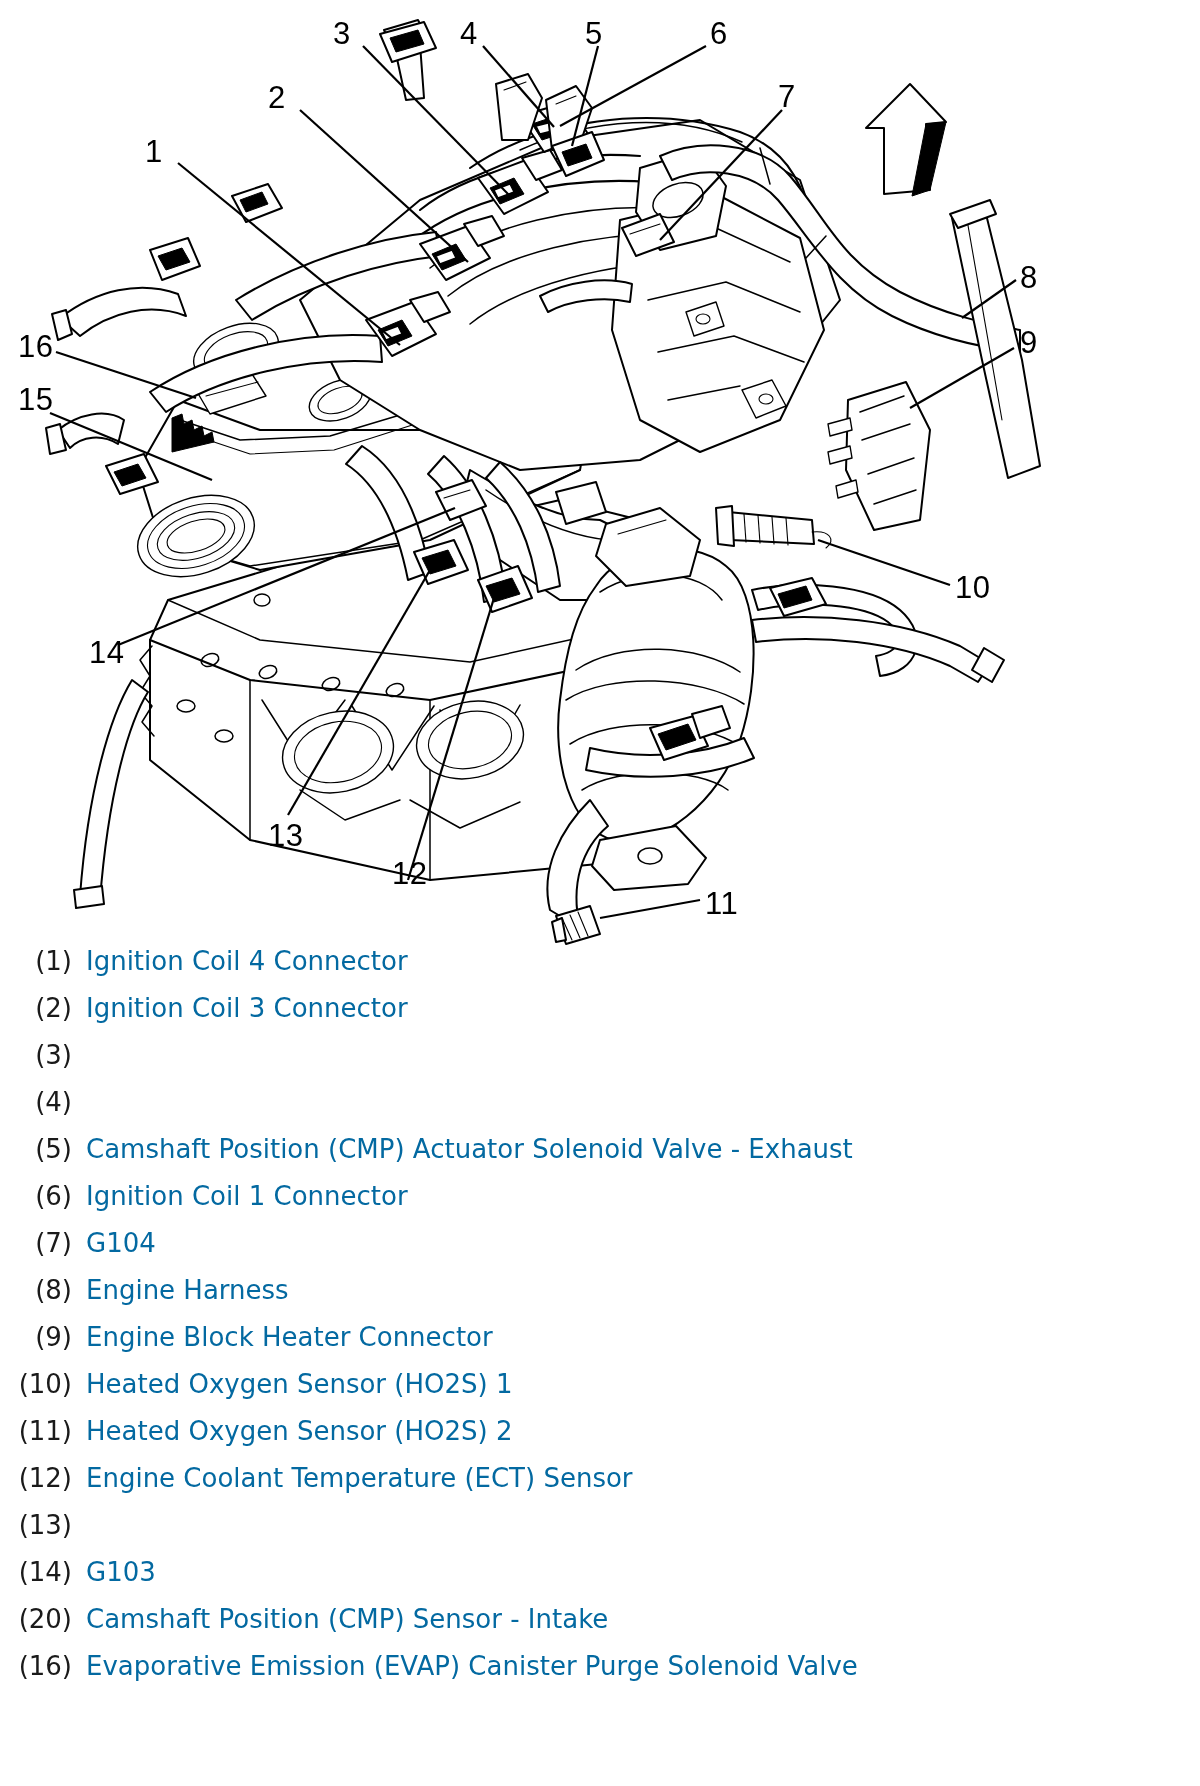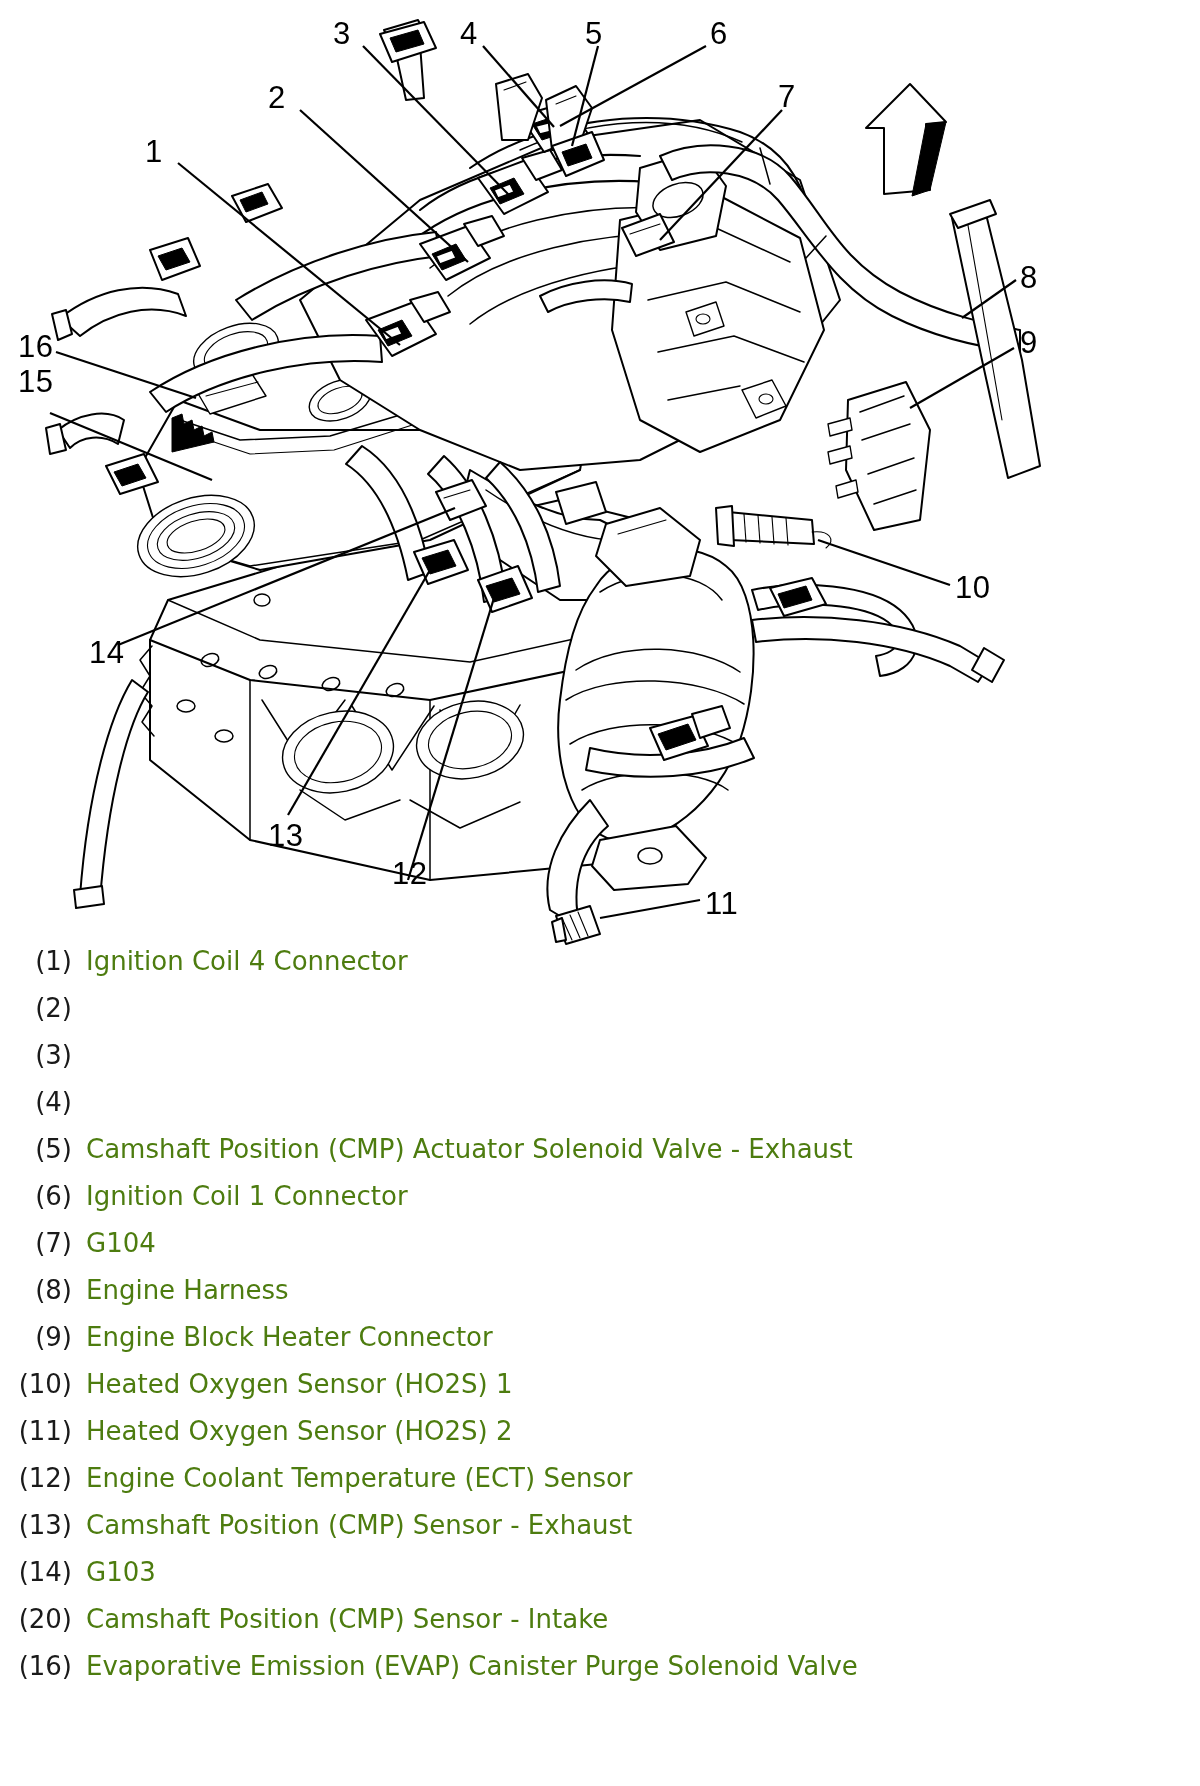--- a/index.html
+++ b/index.html
@@ -43,21 +43,21 @@
     text-align:right;
     padding-right:14px;
     font-family:"DejaVu Sans", sans-serif;
     font-size:26px;
     color:#1a1a1a;
     flex:0 0 auto;
   }
   .legend-label{
     font-family:"DejaVu Sans", sans-serif;
     font-size:26px;
-    color:#4d7c0f;
+    color:#0369a1;
     white-space:nowrap;
   }
   .ln-stroke{fill:none;stroke:#000;stroke-width:2.1;stroke-linecap:round;stroke-linejoin:round;}
   .ln-thin{fill:none;stroke:#000;stroke-width:1.5;stroke-linecap:round;stroke-linejoin:round;}
   .ln-hair{fill:none;stroke:#000;stroke-width:1.1;stroke-linecap:round;stroke-linejoin:round;}
   .ln-lead{fill:none;stroke:#000;stroke-width:2.2;stroke-linecap:butt;}
   .fill-blk{fill:#000;stroke:#000;stroke-width:1;}
   .fill-wht{fill:#ffffff;stroke:#000;stroke-width:2;stroke-linejoin:round;}
   .fill-wht-thin{fill:#ffffff;stroke:#000;stroke-width:1.4;stroke-linejoin:round;}
 </style>
@@ -361,33 +361,34 @@
   <span class="callout" style="left:585px;top:18px;">5</span>
   <span class="callout" style="left:710px;top:18px;">6</span>
   <span class="callout" style="left:778px;top:81px;">7</span>
   <span class="callout" style="left:1020px;top:262px;">8</span>
   <span class="callout" style="left:1020px;top:327px;">9</span>
   <span class="callout" style="left:955px;top:572px;">10</span>
   <span class="callout" style="left:705px;top:888px;text-align:center;">11</span>
   <span class="callout" style="left:392px;top:858px;text-align:right;">12</span>
   <span class="callout" style="left:268px;top:820px;">13</span>
   <span class="callout" style="left:80px;top:637px;margin-left:9px;">14</span>
-  <span class="callout" style="left:18px;top:366px;">15</span>
+  <span class="callout" style="left:18px;top:384px;">15</span>
   <span class="callout" style="left:18px;top:331px;">16</span>
 
 </div>
 
 <div id="legend">
 
   <div class="legend-row">
     <span class="legend-num">(1)</span>
     <span class="legend-label">Ignition Coil 4 Connector</span>
   </div>
   <div class="legend-row">
     <span class="legend-num">(2)</span>
+    <span class="legend-label">Ignition Coil 3 Connector</span>
   </div>
   <div class="legend-row">
     <span class="legend-num">(3)</span>
   </div>
   <div class="legend-row">
     <span class="legend-num">(4)</span>
   </div>
   <div class="legend-row">
     <span class="legend-num">(5)</span>
     <span class="legend-label">Camshaft Position (CMP) Actuator Solenoid Valve - Exhaust</span>
@@ -415,21 +416,20 @@
   <div class="legend-row">
     <span class="legend-num">(11)</span>
     <span class="legend-label">Heated Oxygen Sensor (HO2S) 2</span>
   </div>
   <div class="legend-row">
     <span class="legend-num">(12)</span>
     <span class="legend-label">Engine Coolant Temperature (ECT) Sensor</span>
   </div>
   <div class="legend-row">
     <span class="legend-num">(13)</span>
-    <span class="legend-label">Camshaft Position (CMP) Sensor - Exhaust</span>
   </div>
   <div class="legend-row">
     <span class="legend-num">(14)</span>
     <span class="legend-label">G103</span>
   </div>
   <div class="legend-row">
     <span class="legend-num">(20)</span>
     <span class="legend-label">Camshaft Position (CMP) Sensor - Intake</span>
   </div>
   <div class="legend-row">

